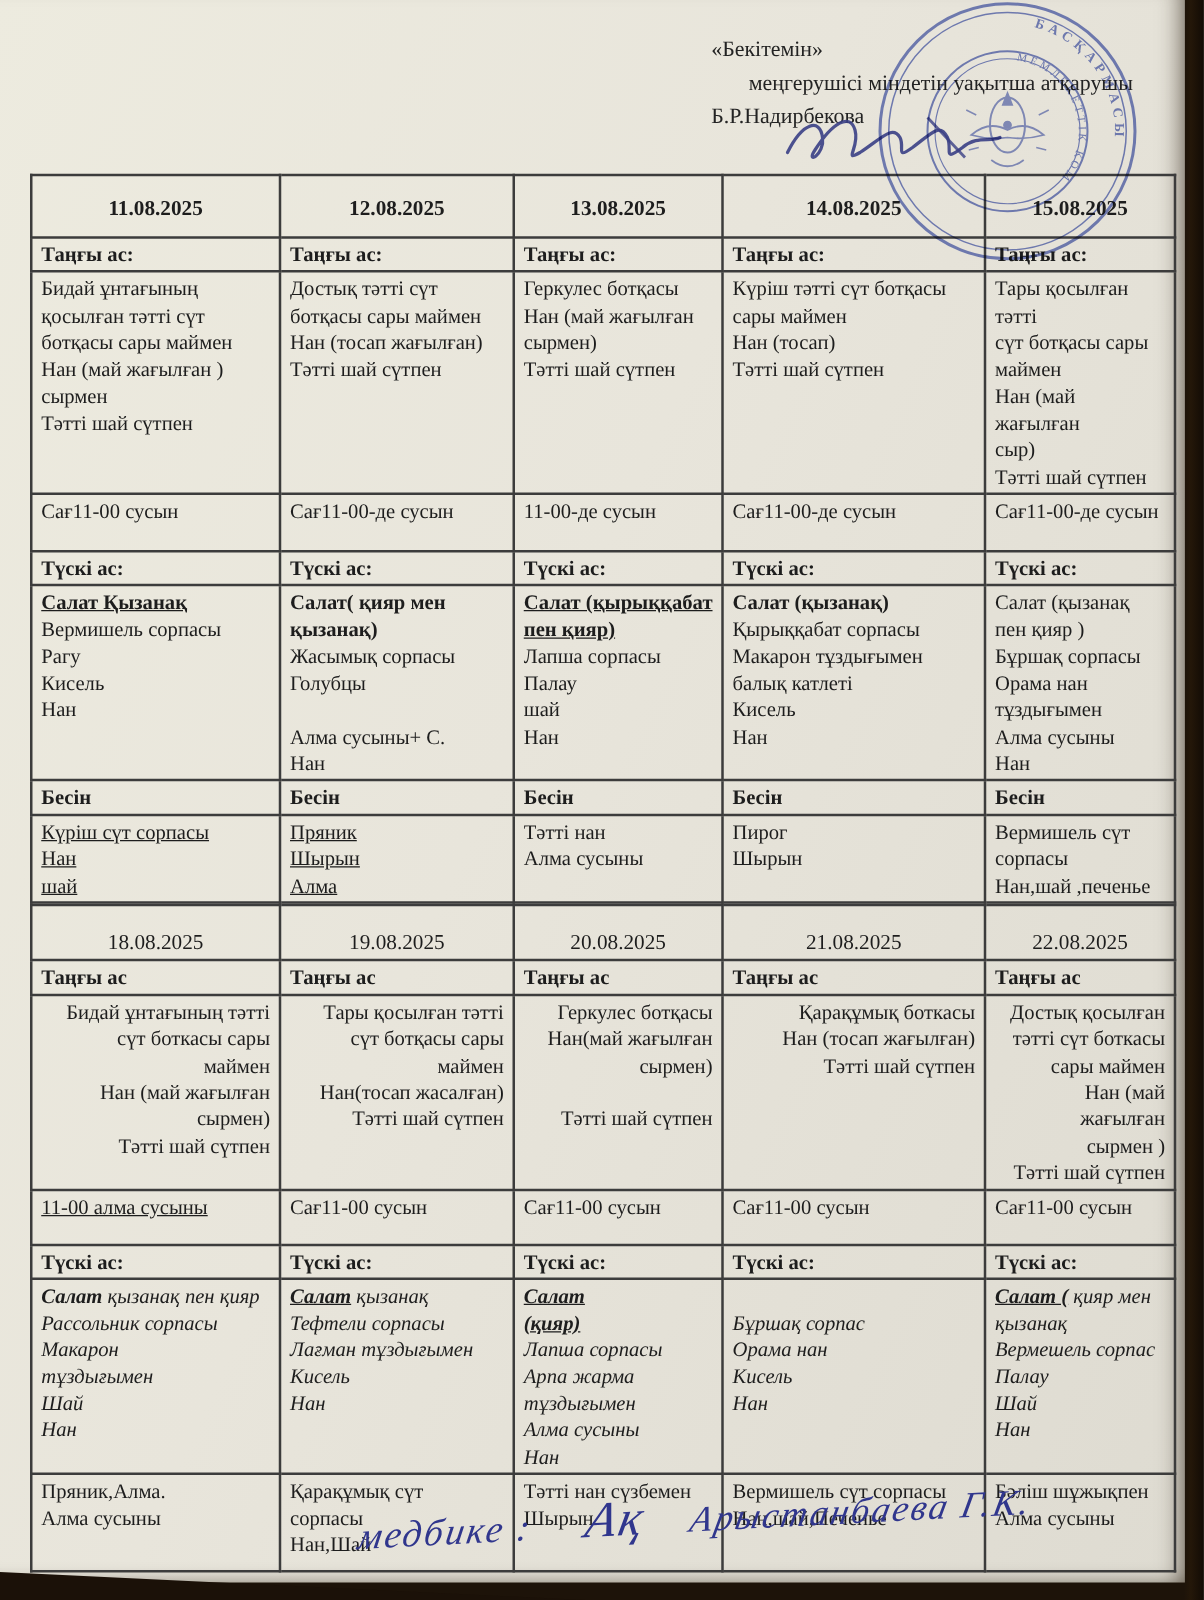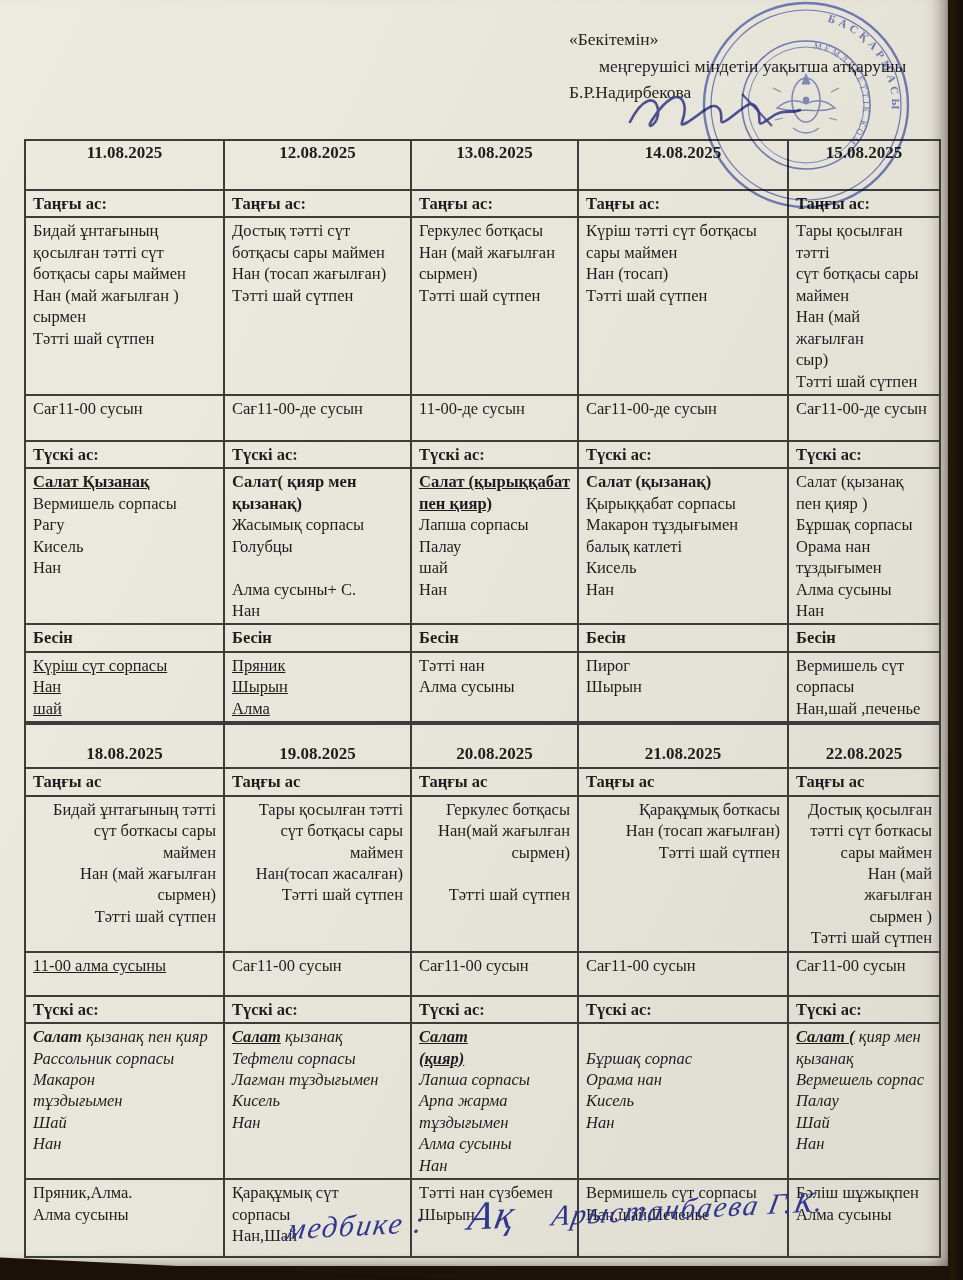--- a/index.html
+++ b/index.html
@@ -28,22 +28,22 @@
   
   #sig1{position:absolute;top:86px;left:628px;width:185px;height:62px;}
   
   #stamp{position:absolute;top:2px;left:703px;width:218px;height:218px;
     opacity:.82;mix-blend-mode:multiply;pointer-events:none;}
   
   table.menu{border-collapse:collapse;table-layout:fixed;width:915px;margin-left:30px;color:#1d1d1d;}
   table.menu td{border:2px solid #3c3c3c;padding:2px 7px;vertical-align:top;
     font-size:16.5px;line-height:1.3;overflow:hidden;}
   table.w1{margin-top:145px;}
-  tr.dates td{font-weight:bold;text-align:center;font-size:17px;padding-top:1px;}
-  tr.dates2 td{font-weight:bold;text-align:center;font-size:17px;vertical-align:bottom;padding-bottom:2px;}
+  tr.dates td{font-weight:bold;text-align:center;font-size:17px;padding-top:15px;}
+  tr.dates2 td{font-weight:normal;text-align:center;font-size:17px;vertical-align:bottom;padding-bottom:2px;}
   tr.lblrow td{font-weight:bold;}
   .lbl{}
   .items{white-space:pre-line;}
   .uitems{text-decoration:underline;}
   .salad{white-space:pre-line;display:block;}
   .sb{font-weight:bold;}
   .su{text-decoration:underline;}
   
   tr.h50{height:50px;} tr.h44{height:44px;} tr.h26{height:26px;}
   tr.h132{height:132px;} tr.h120{height:120px;text-align:right;}

